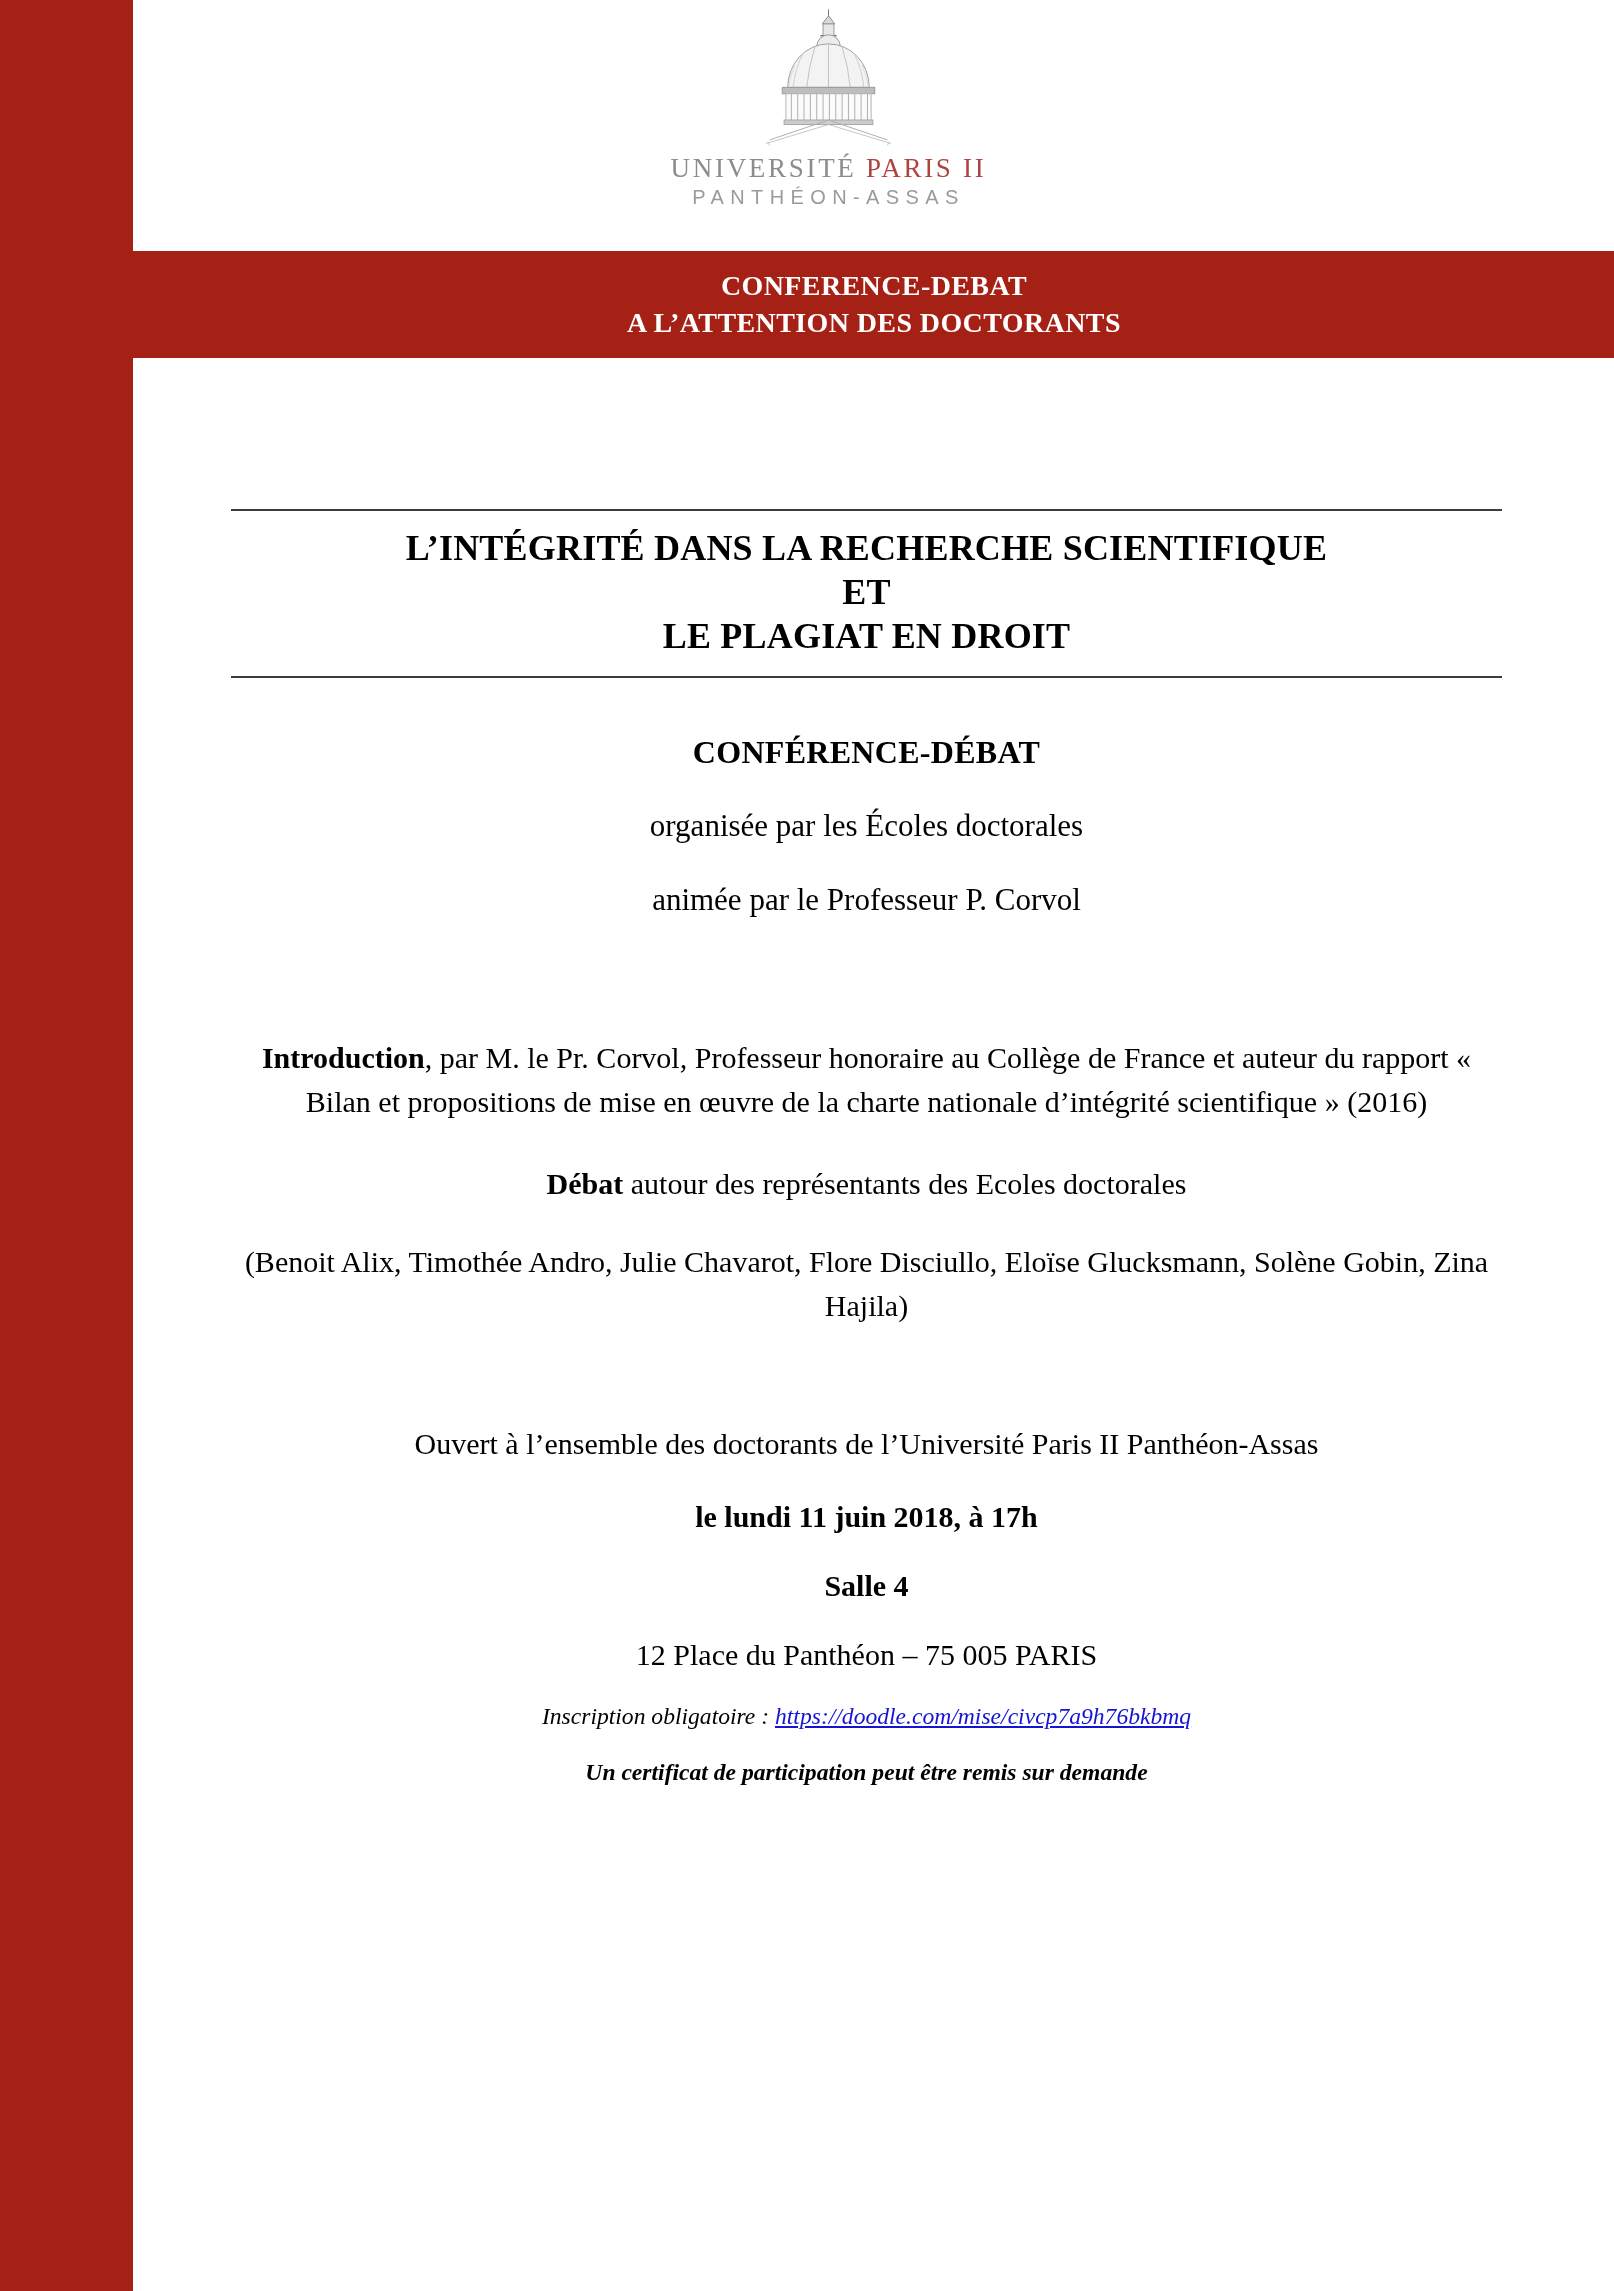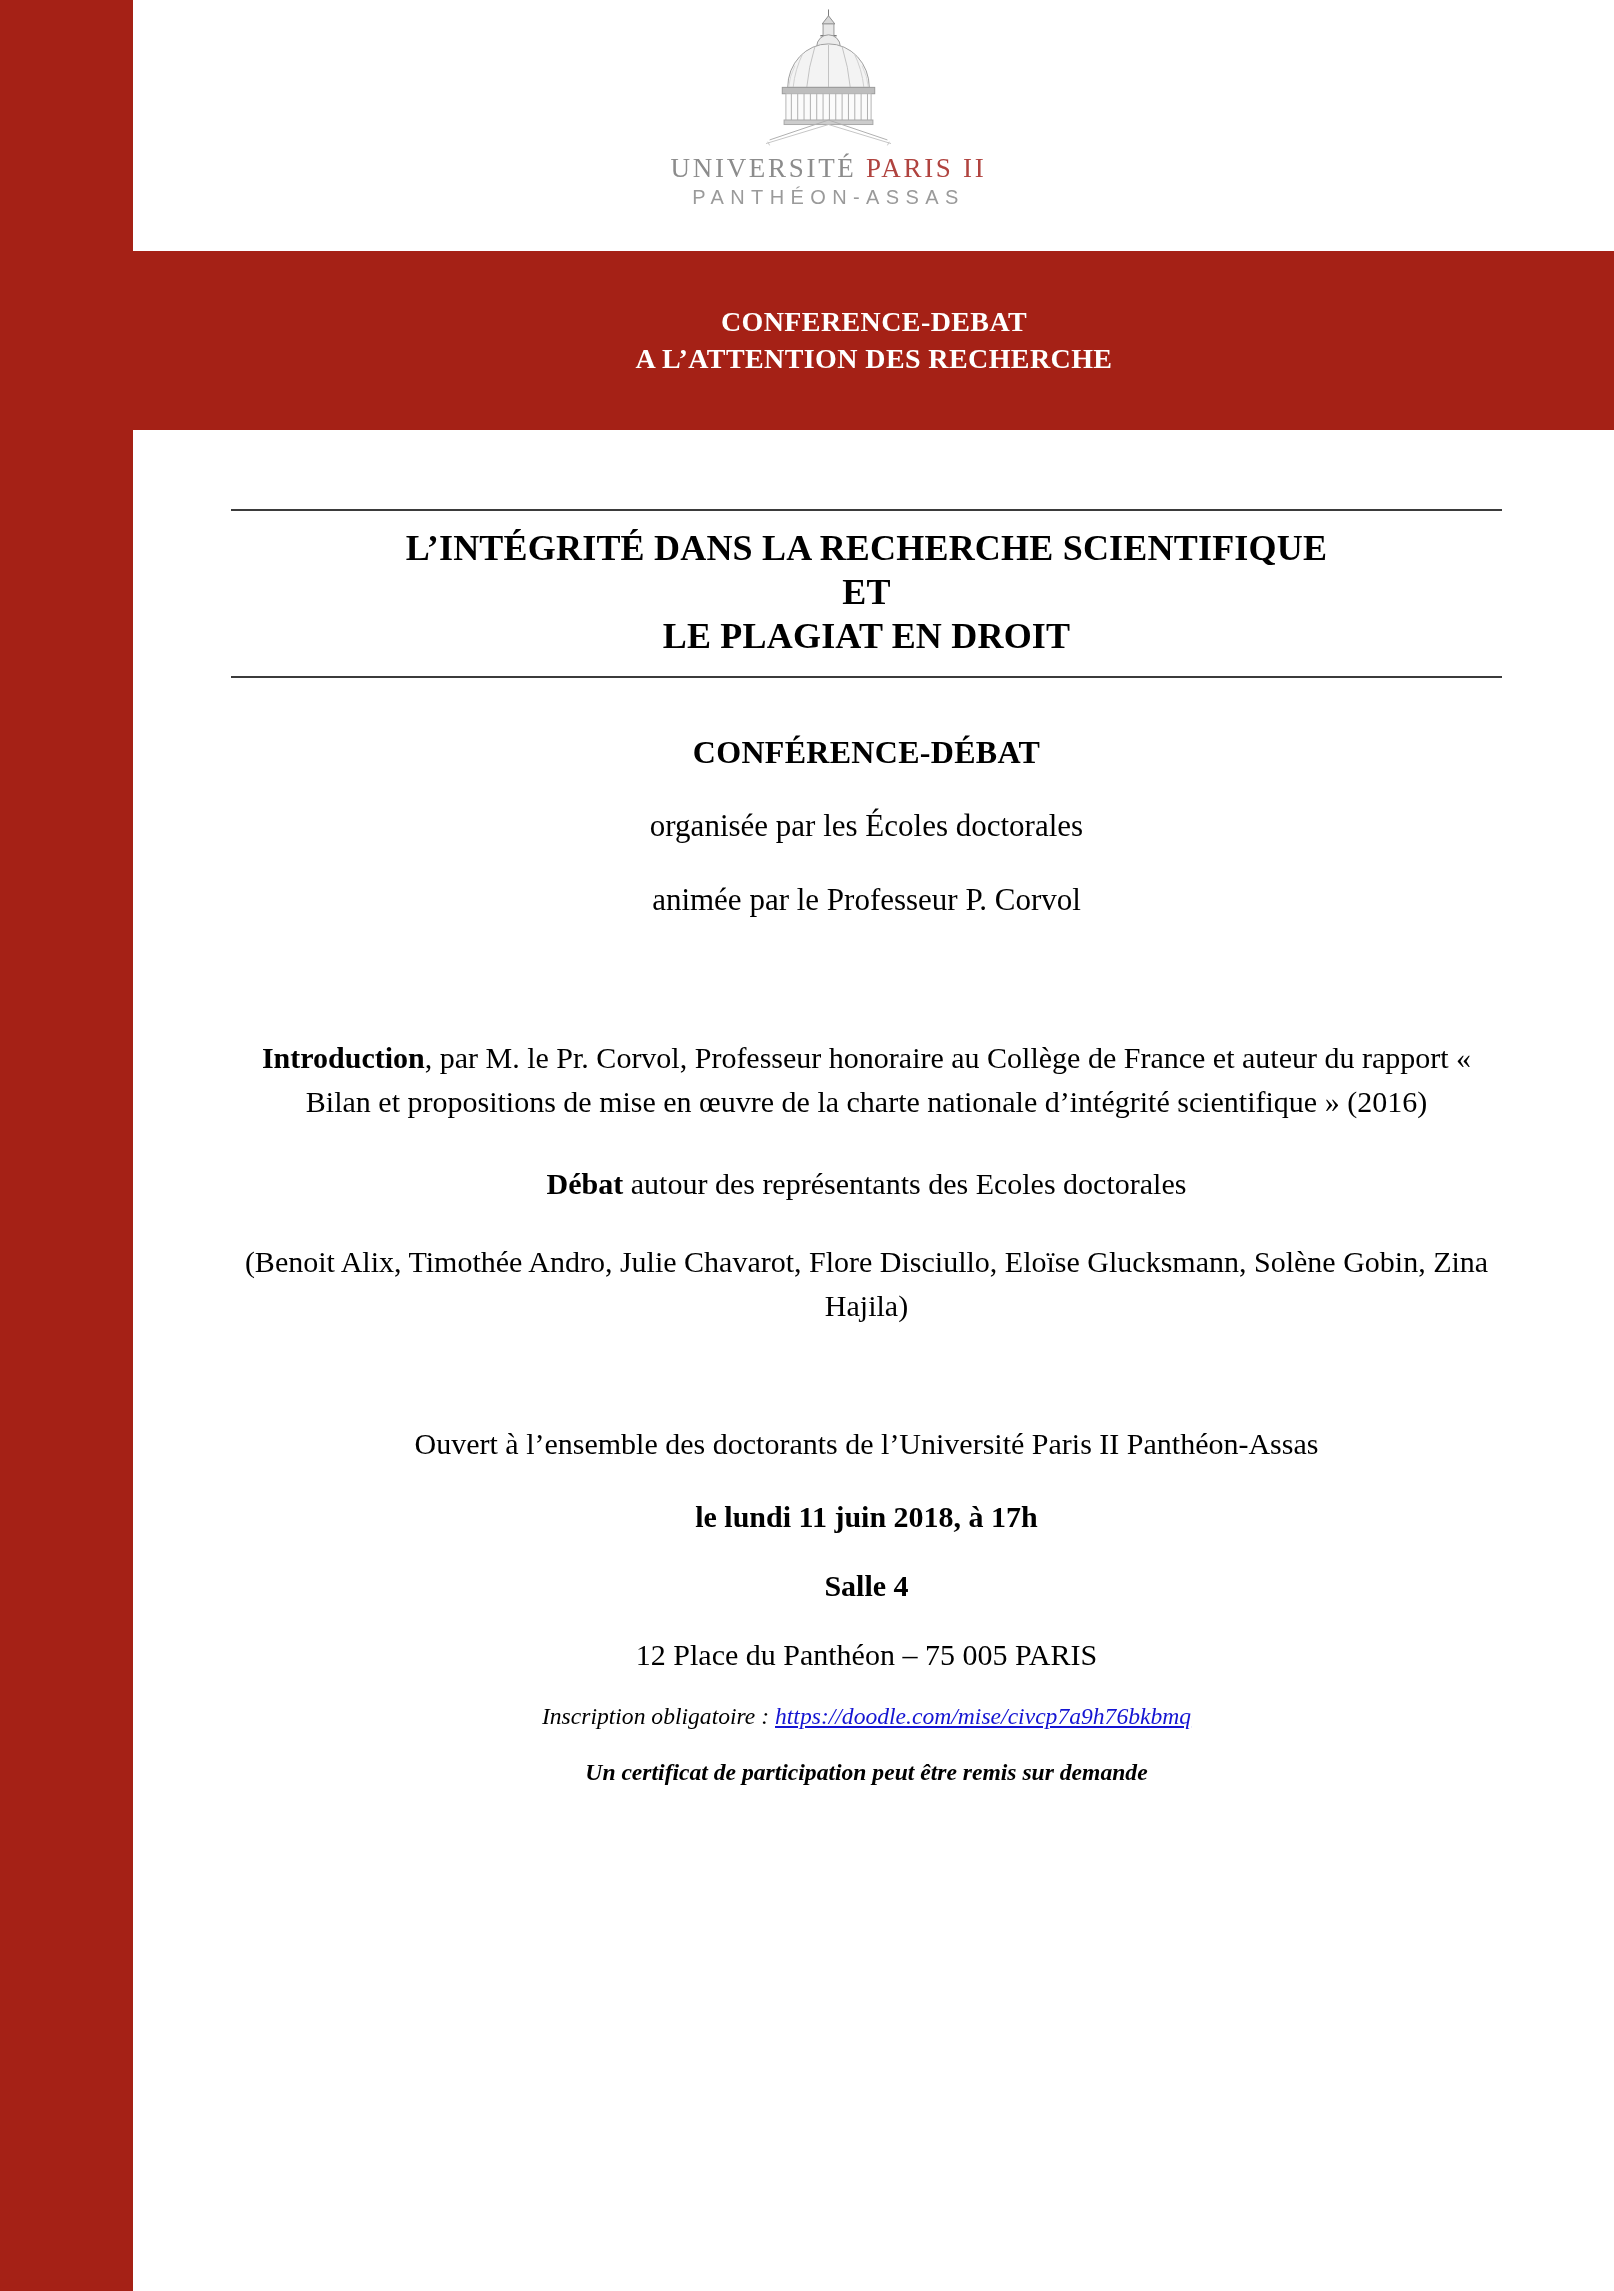--- a/index.html
+++ b/index.html
@@ -23,21 +23,21 @@
     top: 0;
     width: 133px;
     height: 2291px;
     background: #A52116;
   }
   #header-band {
     position: absolute;
     left: 133px;
     top: 251px;
     width: 1482px;
-    height: 179px;
+    height: 107px;
     background: #A52116;
   }
   #header-band-inner {
     position: absolute;
     left: 0;
     top: 0;
     width: 100%;
     height: 100%;
     display: flex;
     flex-direction: column;
@@ -250,21 +250,21 @@
       </svg>
     </span>
     <div id="logo-wordmark-1"><span class="grey">UNIVERSITÉ </span><span class="red">PARIS II</span></div>
     <div id="logo-wordmark-2">PANTHÉON-ASSAS</div>
   </div>
 </div>
 
 <div id="header-band">
   <div id="header-band-inner">
     <div class="band-line">CONFERENCE-DEBAT</div>
-    <div class="band-line">A L’ATTENTION DES RECHERCHE</div>
+    <div class="band-line">A L’ATTENTION DES DOCTORANTS</div>
   </div>
 </div>
 
 <div id="content">
 
   <div id="title-box">
     <div class="title-line">L’INTÉGRITÉ DANS LA RECHERCHE SCIENTIFIQUE</div>
     <div class="title-line">ET</div>
     <div class="title-line">LE PLAGIAT EN DROIT</div>
   </div>

